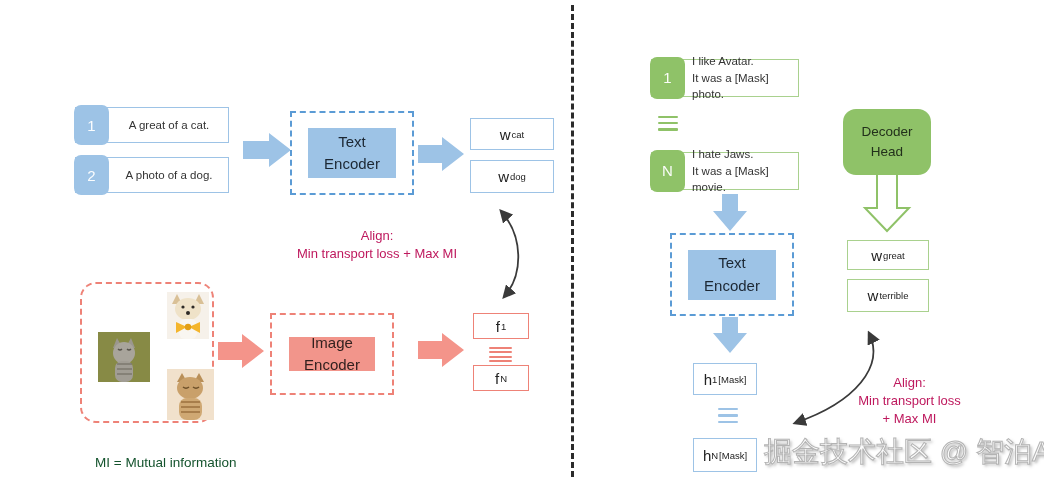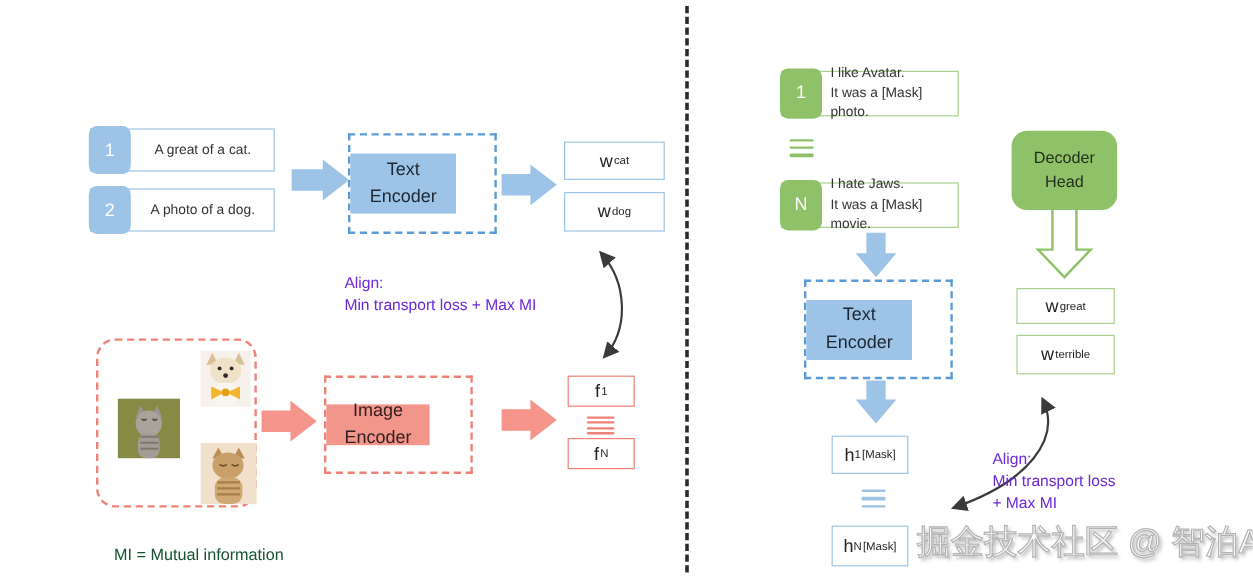--- a/index.html
+++ b/index.html
@@ -26,21 +26,21 @@
           justify-content:flex-start; padding-left:40px; font-size:11.5px; color:#333;
           line-height:1.45; }
   .tab { position:absolute; left:-2px; top:-3px; height:calc(100% + 6px); width:35px;
          border-radius:7px; display:flex; align-items:center; justify-content:center;
          color:rgba(255,255,255,.96); font-size:15px; }
   .tab.blue  { background:#9DC3E6; }
   .tab.green { background:#8FC268; }
 
   
   .dashedbox { position:absolute; background:#fff; z-index:2;
-               display:flex; align-items:center; justify-content:flex-start; }
+               display:flex; align-items:center; justify-content:center; }
   .dash-blue { border:2.2px dashed #5B9BD5; }
   .dash-red  { border:2.2px dashed #EE8277; }
   .enc { display:flex; align-items:center; justify-content:center; text-align:center;
          white-space:pre-line; font-size:15px; line-height:1.5; color:#1c2733; }
   .enc.blue { background:#9DC3E6; width:88px; height:50px; }
   .enc.red  { background:#F2958B; width:86px; height:34px; color:#33211f; }
 
   .decoder { position:absolute; left:843px; top:92px; width:88px; height:66px;
              background:#8FC268; border-radius:13px; z-index:2;
              display:flex; align-items:center; justify-content:center;
@@ -56,21 +56,21 @@
   .obox sub { font-size:9.5px; margin-left:1px; }
   .obox sup { font-size:9.5px; }
 
   
   .equiv { position:absolute; z-index:2; }
   .equiv i { display:block; border-radius:1px; }
   .equiv.green i { width:20px; height:2.2px; background:#8FC268; margin:4px 0; }
   .equiv.blue  i { width:20px; height:2.4px; background:#9DC3E6; margin:4px 0; }
   .equiv.red   i { width:23px; height:2px;  background:#EE8277; margin:2.6px 0; }
 
-  .note { position:absolute; font-size:13px; color:#6d28d9; text-align:left;
+  .note { position:absolute; font-size:13px; color:#be185d; text-align:center;
           white-space:pre-line; line-height:1.4; z-index:2; }
   .footnote { position:absolute; left:95px; top:455px; font-size:13.5px; color:#14532d; z-index:2; }
 
   .photo { position:absolute; z-index:2; }
   .photo-frame { position:absolute; left:80px; top:282px; width:130px; height:137px;
                  border:2.2px dashed #EE8277; border-radius:16px; z-index:1; background:#fff; }
 
   .watermark { position:absolute; left:764px; top:433px; font-size:28px; font-weight:500;
                color:#fbfbfb; -webkit-text-stroke:1px #b3b3b3;
                text-shadow:2px 2px 3px rgba(95,95,95,.5);

